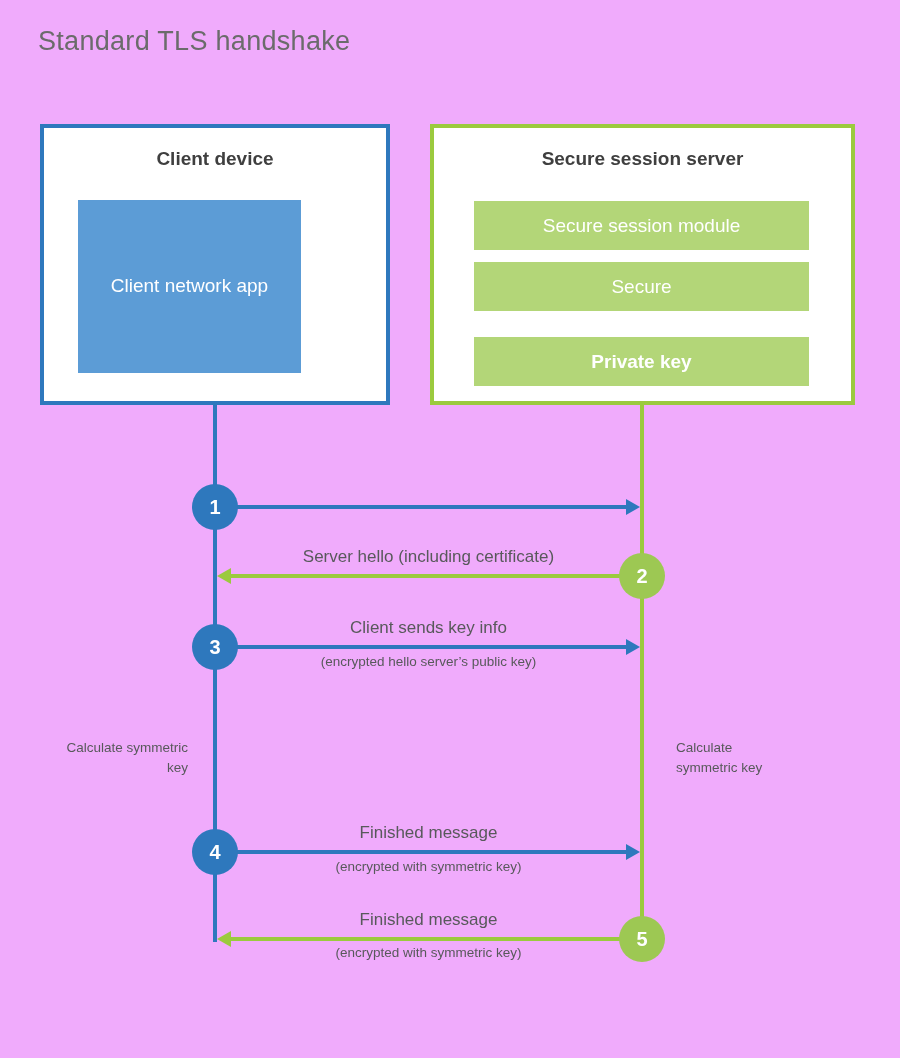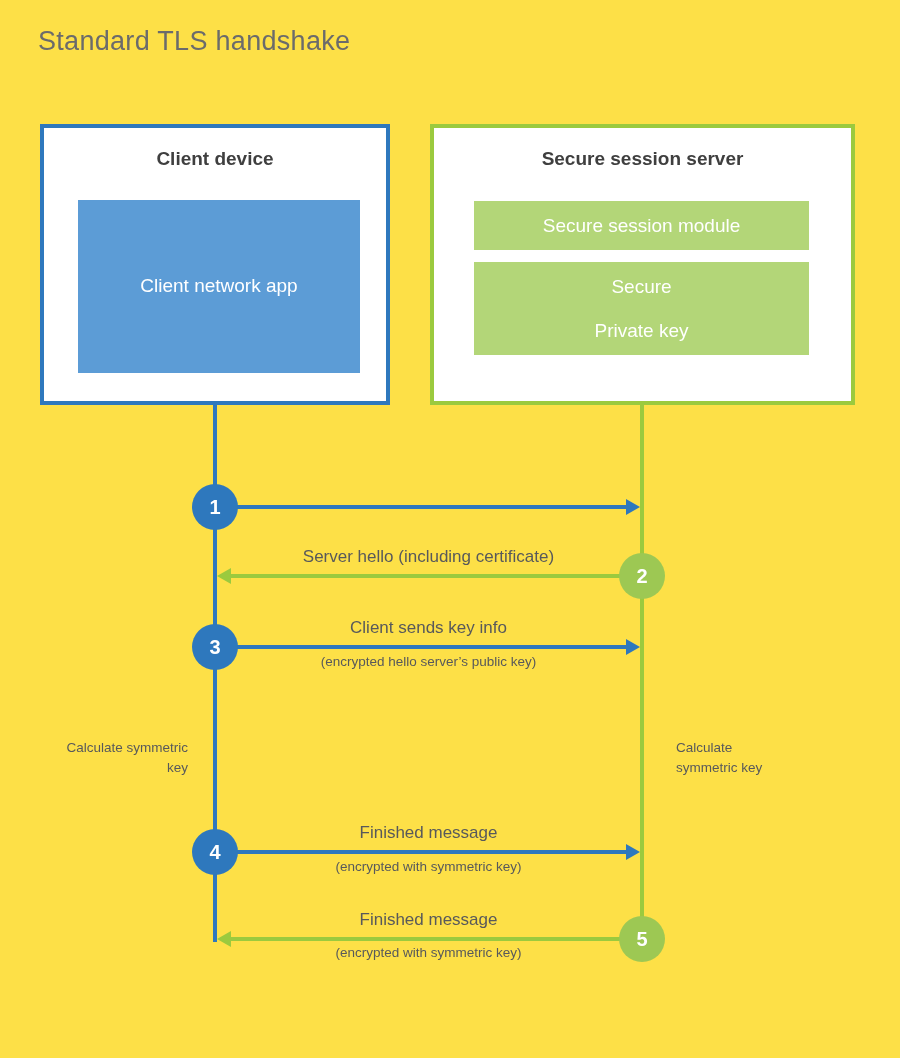--- a/index.html
+++ b/index.html
@@ -1,30 +1,30 @@
 <!DOCTYPE html>
 <html style="--blue: #2e78bd; --blue-light: #5c9cd6; --green: #9bca3e; --green-circle: #9dc853; --green-light: #b3d678; --heading: #3f3f3f; --text: #58595b; --title-gray: #6b6b6b;"><head>
 <meta charset="utf-8">
 <style>
   html,body{margin:0;padding:0;background:#ffffff;}
   .canvas{
-    position:relative;width:900px;height:1058px;background:#fde047;
+    position:relative;width:900px;height:1058px;background:#f0abfc;
     font-family:"Liberation Sans","DejaVu Sans",sans-serif;overflow:hidden;
   }
   .page-title{
     position:absolute;left:38px;top:26px;margin:0;
     font-size:27px;font-weight:300;letter-spacing:.3px;
     color:var(--title-gray,#6b6b6b);
   }
   .box{position:absolute;top:124px;height:281px;background:#fff;box-sizing:border-box;z-index:2;}
   .box.client{left:40px;width:350px;border:4px solid var(--blue,#2e78bd);}
   .box.server{left:430px;width:425px;border:4px solid var(--green,#9bca3e);}
   .box-title{margin-top:20px;text-align:center;font-size:19px;font-weight:700;color:var(--heading,#3f3f3f);}
   .app-box{
-    position:absolute;left:34px;top:72px;width:282px;height:173px;
+    position:absolute;left:34px;top:72px;width:223px;height:173px;
     background:var(--blue-light,#5c9cd6);
     display:flex;align-items:center;justify-content:center;text-align:center;
     color:#fff;font-size:19px;line-height:1.4;
   }
   .app-box .wrap{display:block;width:170px;}
   .bar{
     position:absolute;left:40px;width:335px;height:49px;
     background:var(--green-light,#b3d678);
     display:flex;align-items:center;justify-content:center;
     color:#fff;font-size:19px;
@@ -64,21 +64,21 @@
     <div class="box-title">Client device</div>
     <div class="app-box">
       <span class="wrap">Client network app</span>
     </div>
   </div>
 
   <div class="box server">
     <div class="box-title">Secure session server</div>
     <div class="bar" style="top:73px;">Secure session module</div>
     <div class="bar" style="top:134px;">Secure</div>
-    <div class="bar" style="top:178px;">Private key</div>
+    <div class="bar" style="top:209px;font-weight:bold;">Private key</div>
   </div>
 
   <div class="lifeline blue"></div>
   <div class="lifeline green"></div>
 
   <div class="shaft blue" style="left:215px;width:413px;top:505px;"></div>
   <div class="head right blue" style="left:626px;top:499px;"></div>
   <div class="num blue" style="left:192px;top:484px;">1</div>
 
   <div class="msg" style="top:547px;">Server hello (including certificate)</div>

